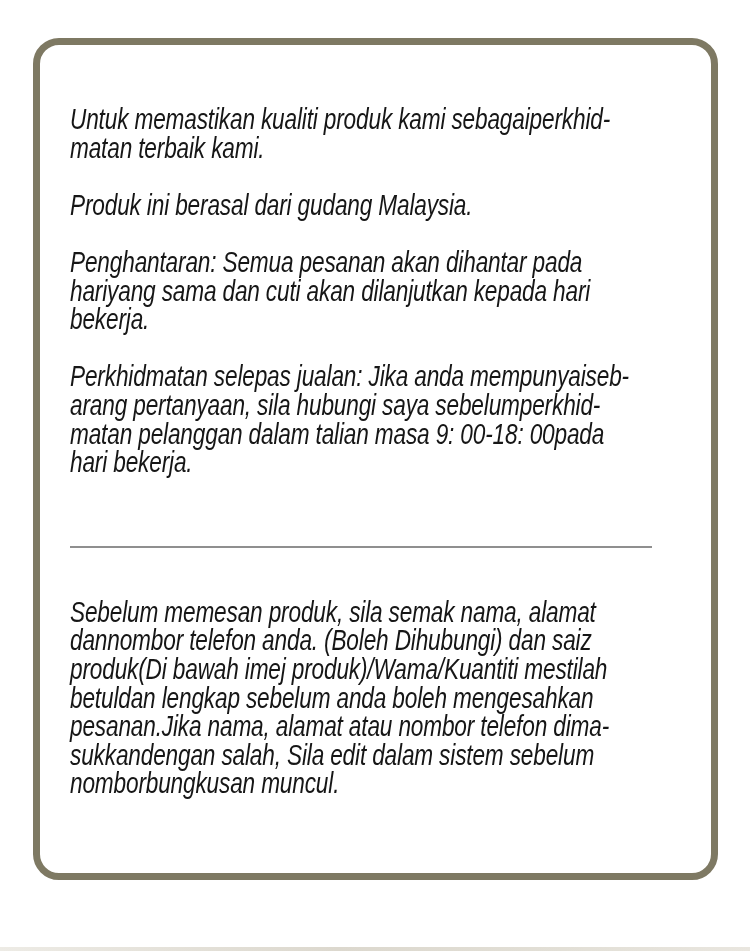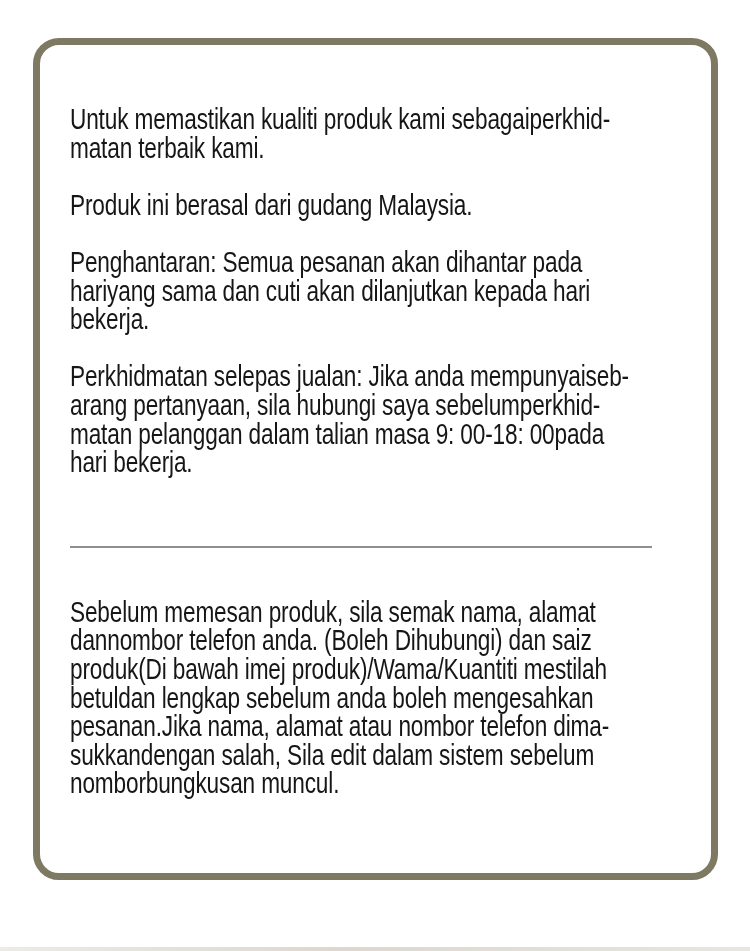--- a/index.html
+++ b/index.html
@@ -23,20 +23,21 @@
     box-sizing: border-box;
     border: 7px solid #7e7963;
     border-radius: 26px;
     background: #ffffff;
   }
   .card-content {
     position: absolute;
     inset: 0;
     padding: 60px 18px 0 30px;
     box-sizing: border-box;
+    font-style: italic;
   }
   .para {
     margin: 0 0 28.6px 0;
     font-size: 29px;
     line-height: 28.6px;
     letter-spacing: -0.2px;
     color: #161616;
     white-space: pre;
     width: max-content;
     transform: scaleX(0.78);

